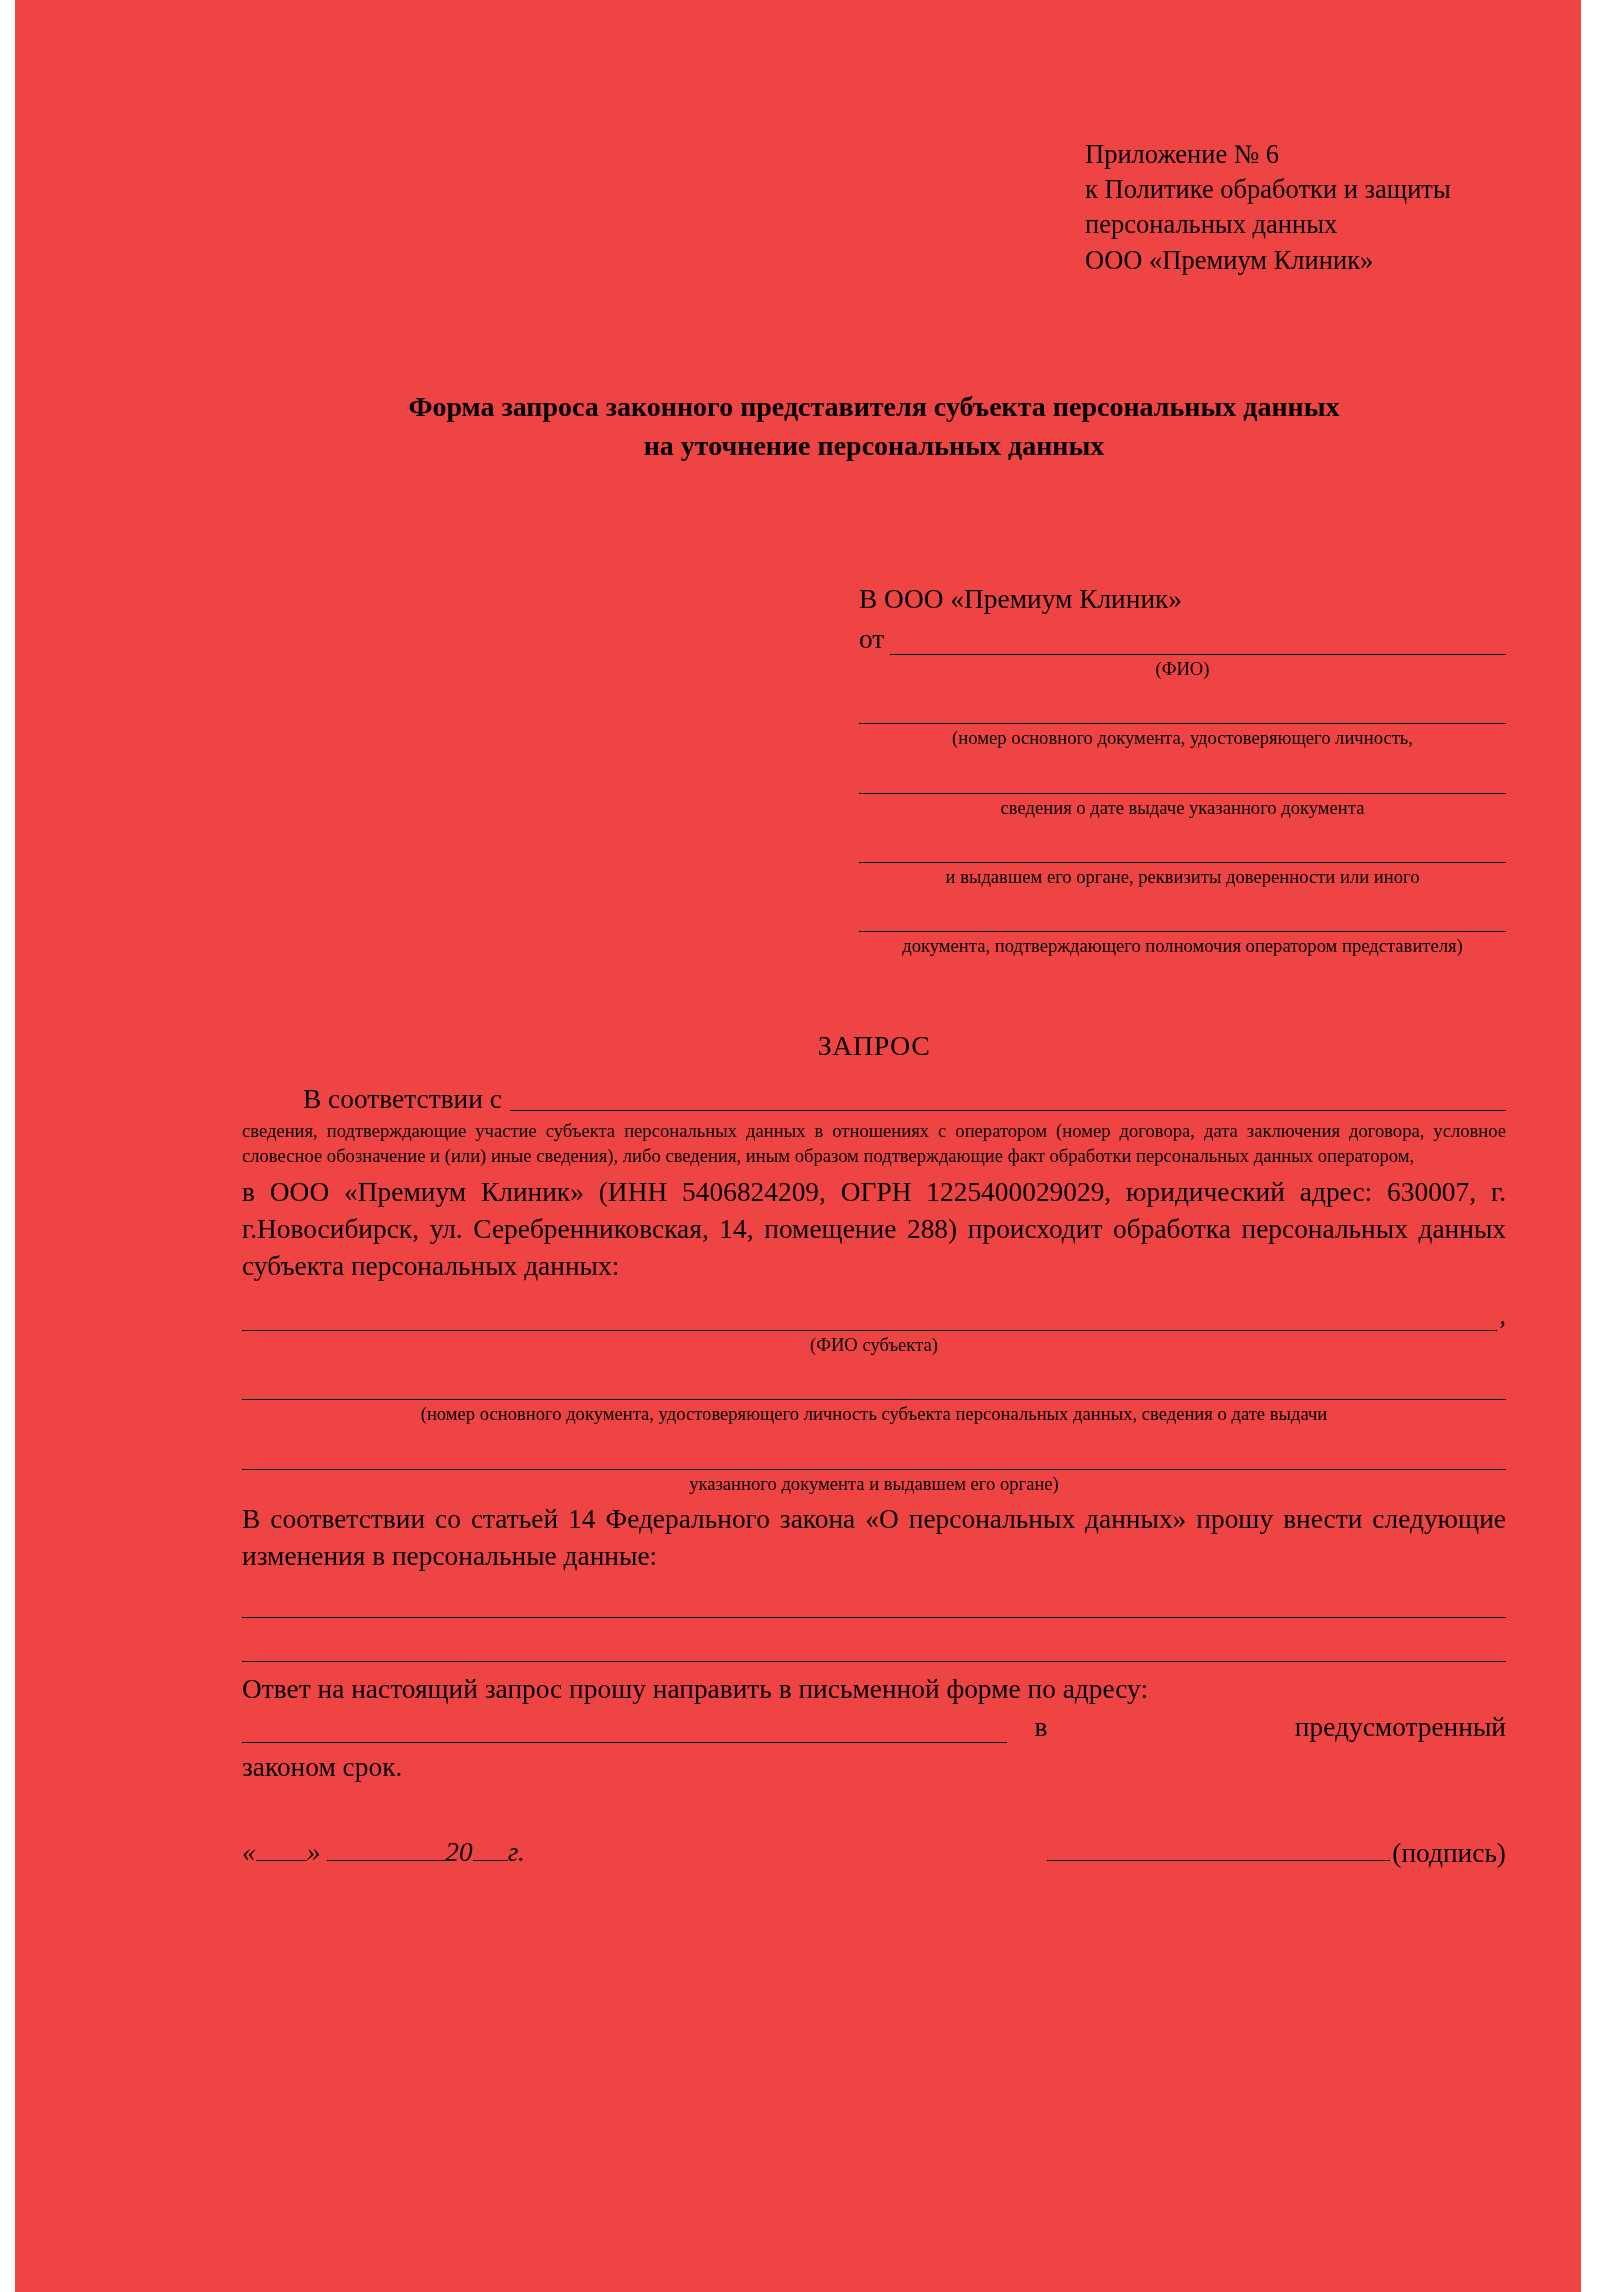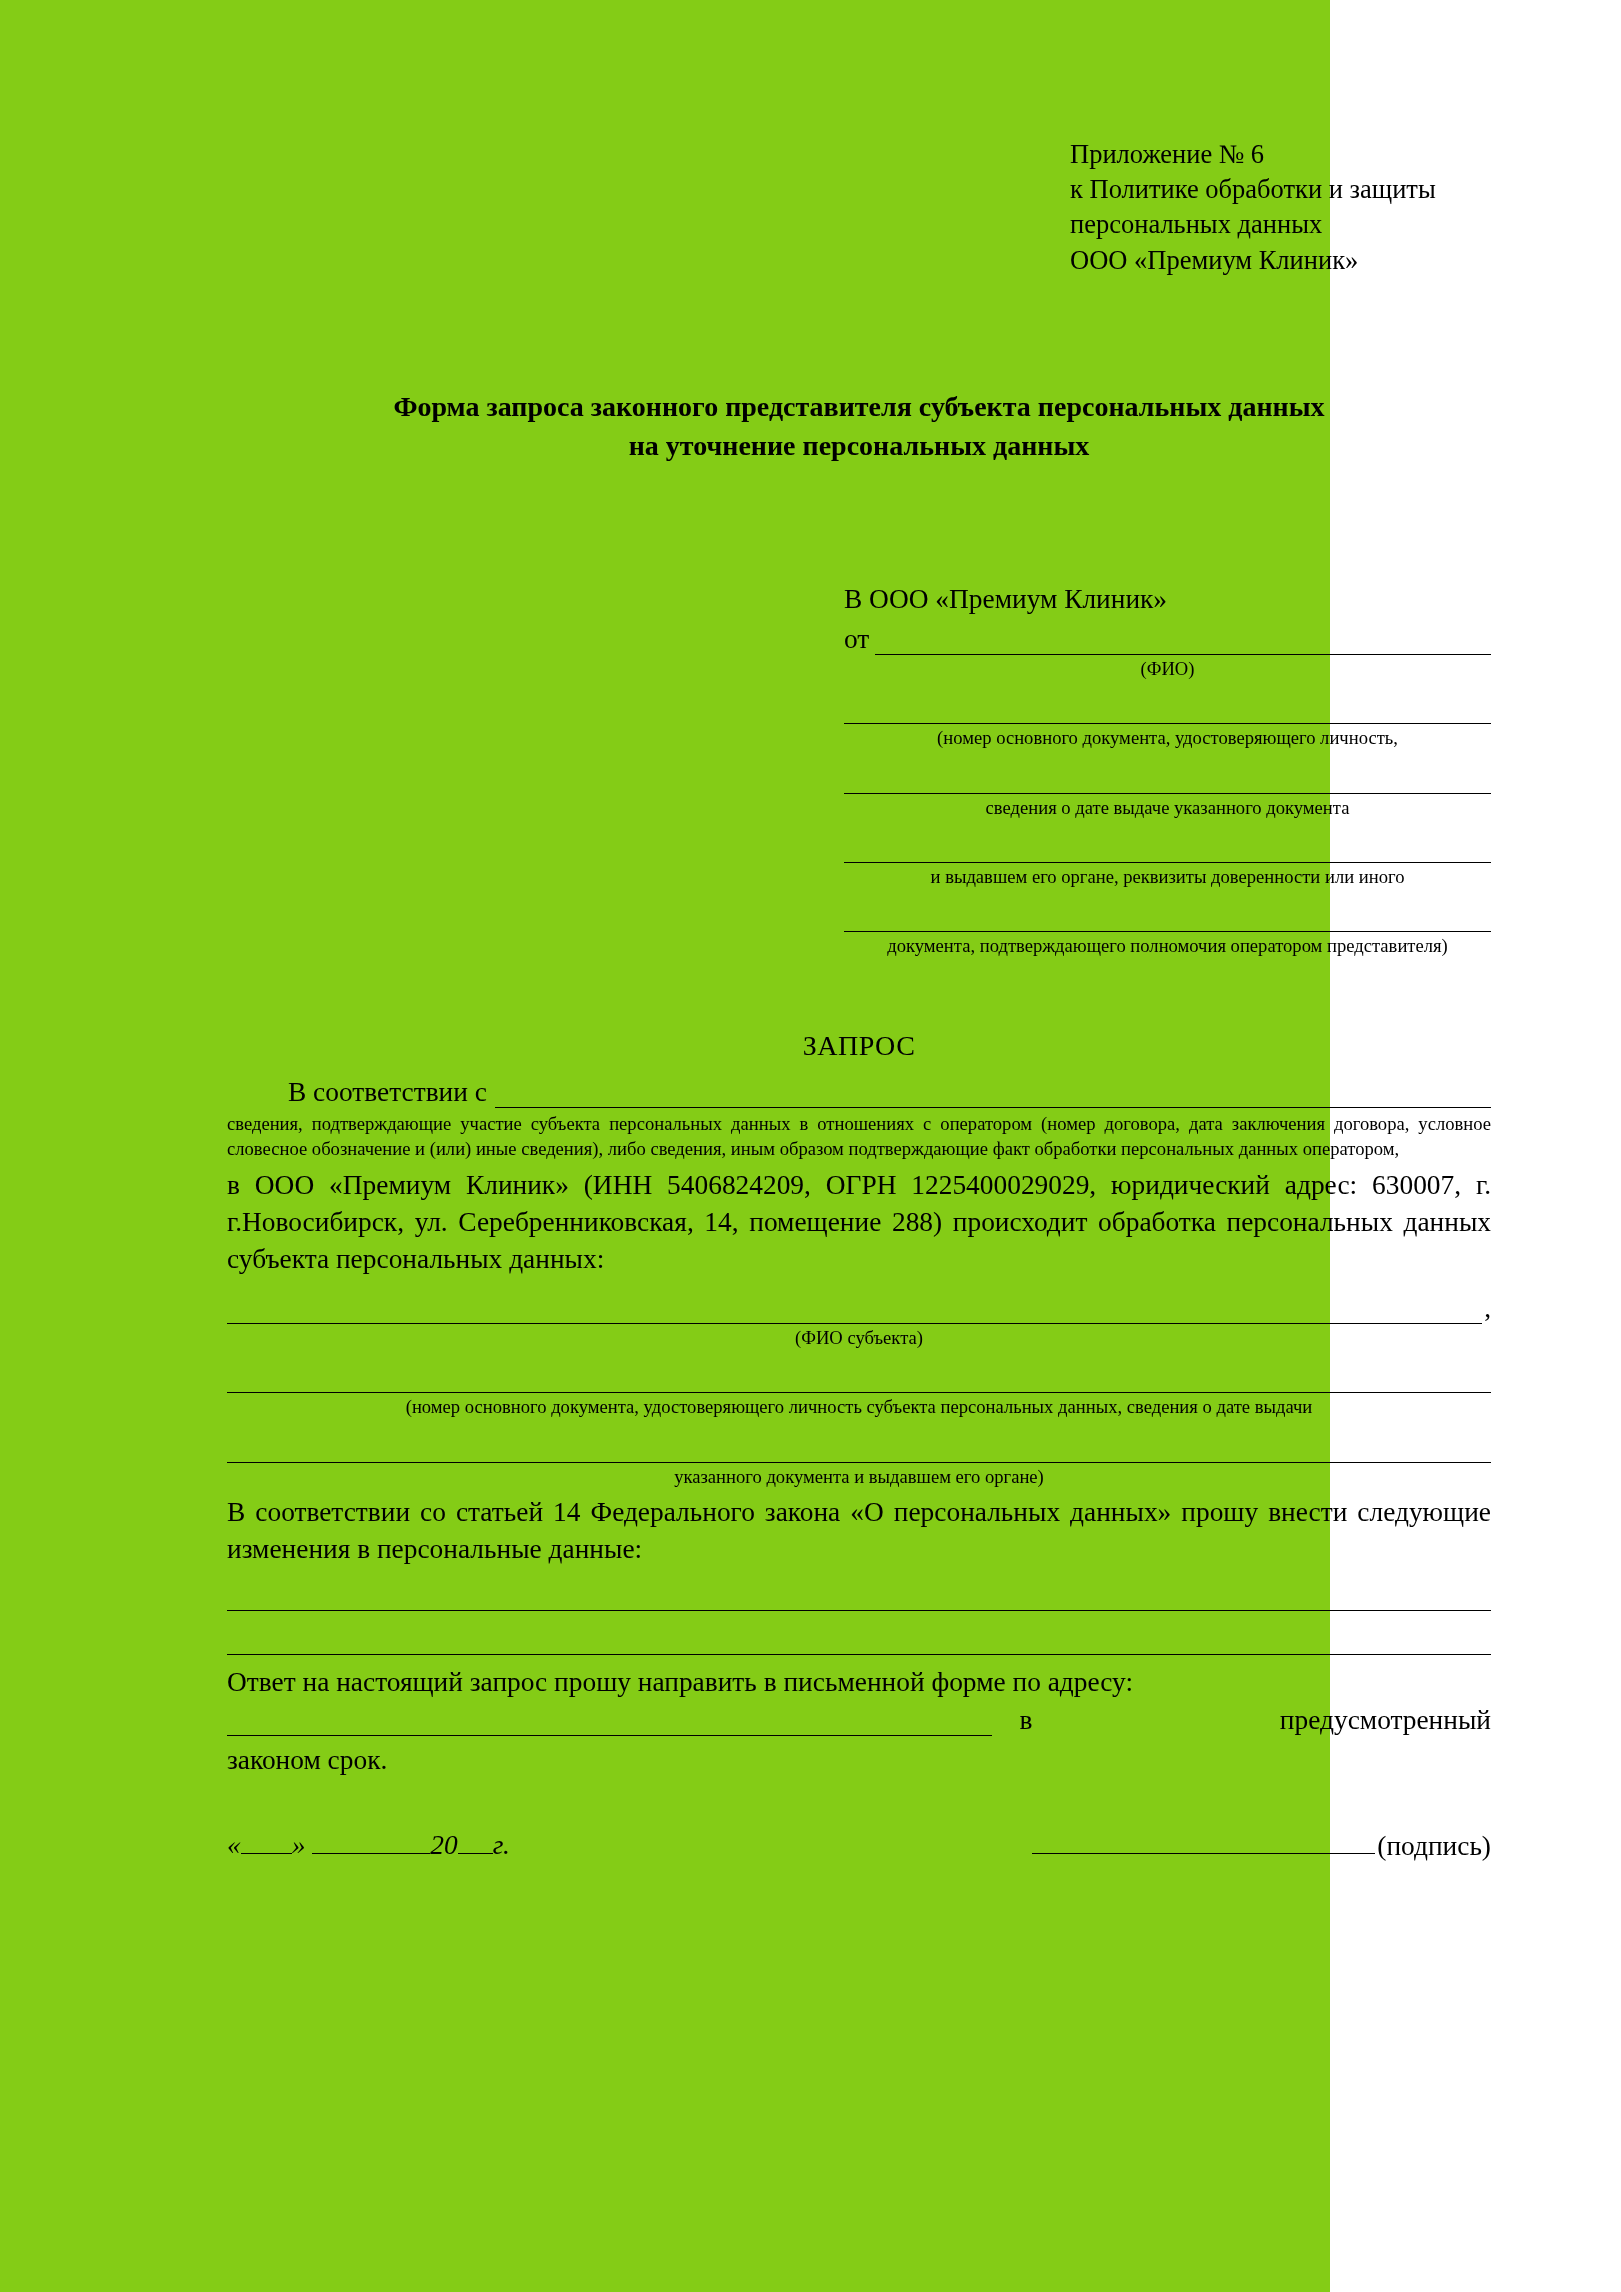--- a/index.html
+++ b/index.html
@@ -10,24 +10,24 @@
   body {
     width: 1621px;
     height: 2293px;
     font-family: "Liberation Serif", serif;
     color: #000000;
     position: relative;
     overflow: hidden;
   }
   .page {
     position: absolute;
-    left: 0; top: 0;
-    width: 1330px;
+    left: 15px; top: 0;
+    width: 1566px;
     height: 2293px;
-    background: #84cc16;
+    background: #ef4444;
   }
   .content {
     position: absolute;
     left: 227px;
     top: 137px;
     width: 1264px;
   }
 
   
   .appendix {
@@ -86,22 +86,21 @@
 
   
   .request-heading {
     margin-top: 73px;
     text-align: center;
     font-size: 28px;
     letter-spacing: 0.5px;
   }
   .inline-row {
     display: flex;
-    align-items: flex-end;
-    margin-top: 15px;
+    margin-top: 22px;
   }
   .inline-row .lead {
     white-space: nowrap;
     padding-right: 7.8px;
     padding-left: 61px;
     font-size: 27.4px;
   }
   .small-note {
     font-size: 18.6px;
     line-height: 1.32;

